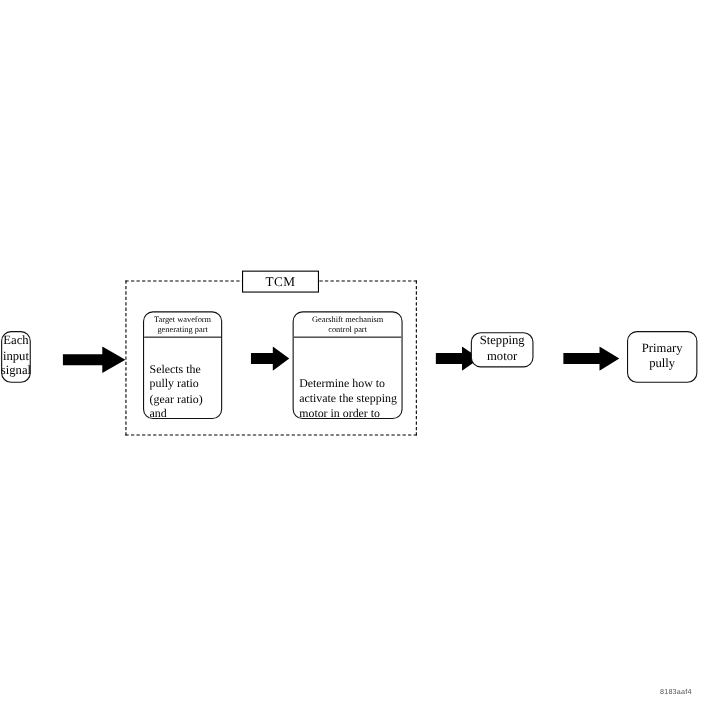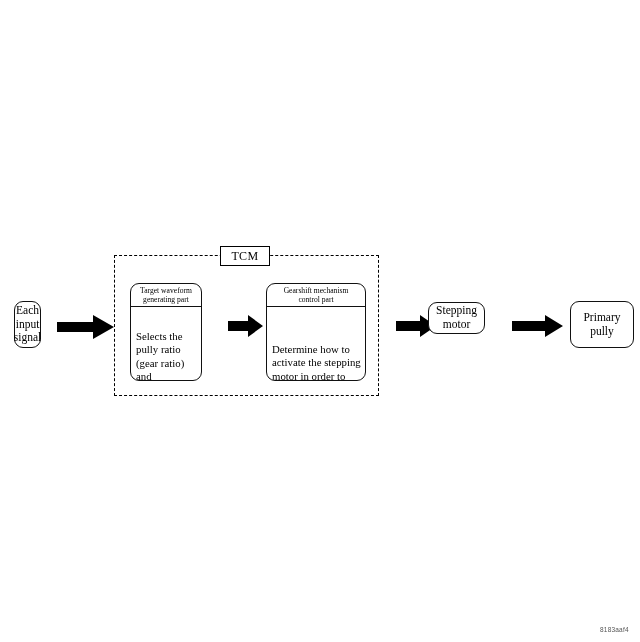--- a/index.html
+++ b/index.html
@@ -104,35 +104,35 @@
     color: #555555;
     letter-spacing: 0.2px;
     white-space: nowrap;
   }
 </style>
 </head>
 <body>
 
 <div id="canvas">
 
-  <div class="node" style="left:14px; top:301px; width:27px; height:47px;">
+  <div class="node" style="left:1px; top:301px; width:27px; height:47px;">
     <span class="node-label">Each
 input
 signal</span>
   </div>
 
   <div class="arrow" style="left:57px; top:315px; width:57px; height:24px;">
     <svg width="57" height="24" viewBox="0 0 57 24" aria-hidden="true">
       <polygon points="0,7 36,7 36,0 57,12 36,24 36,17 0,17" fill="#000000"></polygon>
     </svg>
   </div>
 
   <div class="dashed-group" style="left:114px; top:255px; width:265px; height:141px;"></div>
 
-  <div class="group-tag" style="left:220px; top:246px; width:50px; height:20px;">
+  <div class="group-tag" style="left:220px; top:246px; width:70px; height:20px;">
     <span>TCM</span>
   </div>
 
   <div class="part-box" style="left:130px; top:283px; width:72px; height:98px;">
     <div class="part-head">Target waveform
 generating part</div>
     <div class="part-body">Selects the
 pully ratio
 (gear ratio) and
 determines the

